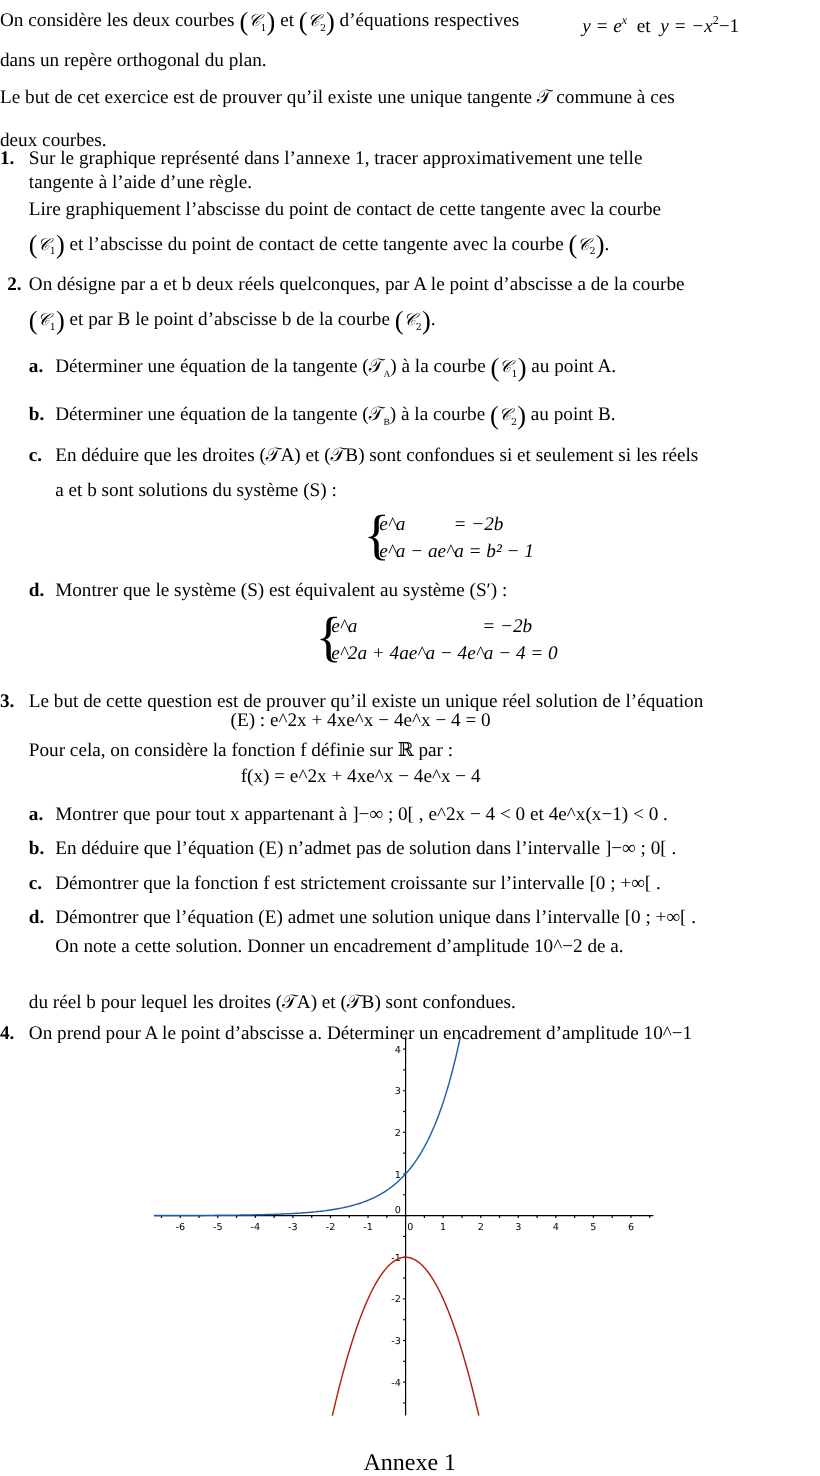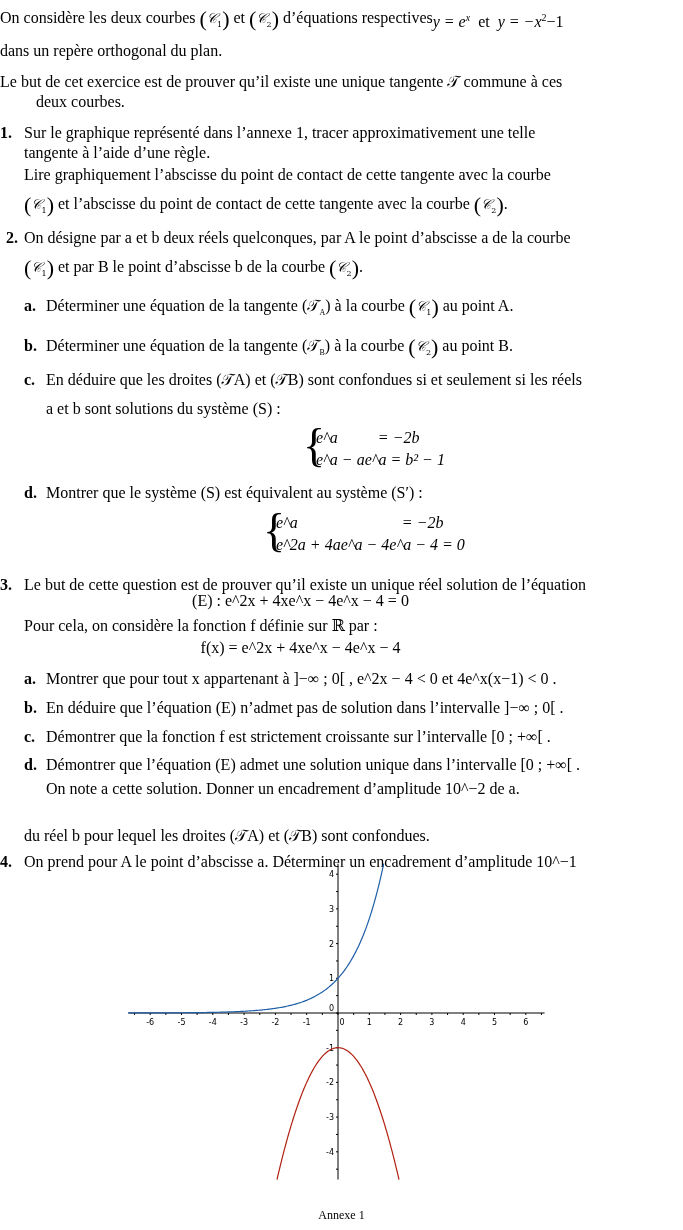--- a/index.html
+++ b/index.html
@@ -1,53 +1,53 @@
 <!DOCTYPE html>
 <html><head>
 <meta charset="utf-8">
 <style>
   html, body { margin:0; padding:0; background:#ffffff; }
   body { width:683px; height:1230px; position:relative; overflow:hidden;
          font-family:"Liberation Serif","DejaVu Serif",serif; color:#000; font-size:16px; }
   .ln { position:absolute; left:0; white-space:nowrap; line-height:20px; }
-  .j { width:616px; display:flex; }
+  .j { width:616px; display:flex; justify-content:space-between; }
   .num { font-weight:bold; display:inline-block; width:24px; }
   .sub { font-weight:bold; display:inline-block; width:22px; }
   i, .m { font-style:italic; }
   .paren { font-size:22px; font-style:normal; vertical-align:-3px; }
   .cal { font-style:italic; font-family:"DejaVu Serif",serif; font-size:14px; }
   .cal sub { font-size:8px; font-style:normal; }
   .center { position:absolute; left:0; width:601px; text-align:center; white-space:nowrap; line-height:20px; }
   .sys { position:absolute; font-style:italic; line-height:22px; }
   .brace { position:absolute; font-style:normal; font-size:46px; line-height:46px; top:-4px; }
   .sys .row { white-space:pre; }
   sup { font-size:10px; }
   #graph { position:absolute; left:0; top:0; }
-  .caption { position:absolute; top:1208px; left:0; width:683px; text-align:center; font-size:12px; }
+  .caption { position:absolute; top:1208px; left:0; width:683px; text-align:center; font-size:20px; }
 </style>
 </head>
 <body>
 
 <div class="ln j" style="top:8px;">
   <span>
     <span>On considère les deux courbes</span>
     <span class="paren">(</span><span class="cal">𝒞<sub>1</sub></span><span class="paren">)</span>
     <span>et</span>
     <span class="paren">(</span><span class="cal">𝒞<sub>2</sub></span><span class="paren">)</span>
     <span>d’équations respectives</span>
   </span>
   <span>
     <i>y = e</i><sup><i>x</i></sup>
     &nbsp;<span>et</span>&nbsp;
     <i>y = −x</i><sup>2</sup><span>−1</span>
   </span>
 </div>
 <div class="ln" style="top:41px;">dans un repère orthogonal du plan.</div>
 <div class="ln" style="top:72px;">Le but de cet exercice est de prouver qu’il existe une unique tangente 𝒯  commune à ces</div>
-<div class="ln" style="top:92px;margin-left:36px;">deux courbes.</div>
+<div class="ln" style="top:108px;">deux courbes.</div>
 
 <div class="ln" style="top:123px;"><span class="num">1.</span><span>Sur le graphique représenté dans l’annexe 1, tracer approximativement une telle</span></div>
 <div class="ln" style="top:143px; left:24px;">tangente à l’aide d’une règle.</div>
 <div class="ln" style="top:165px; left:24px;">Lire graphiquement l’abscisse du point de contact de cette tangente avec la courbe</div>
 <div class="ln" style="top:194px; left:24px;">
   <span class="paren">(</span><span class="cal">𝒞<sub>1</sub></span><span class="paren">)</span>
   <span>et l’abscisse du point de contact de cette tangente avec la courbe</span>
   <span class="paren">(</span><span class="cal">𝒞<sub>2</sub></span><span class="paren">)</span>.
 </div>
 

